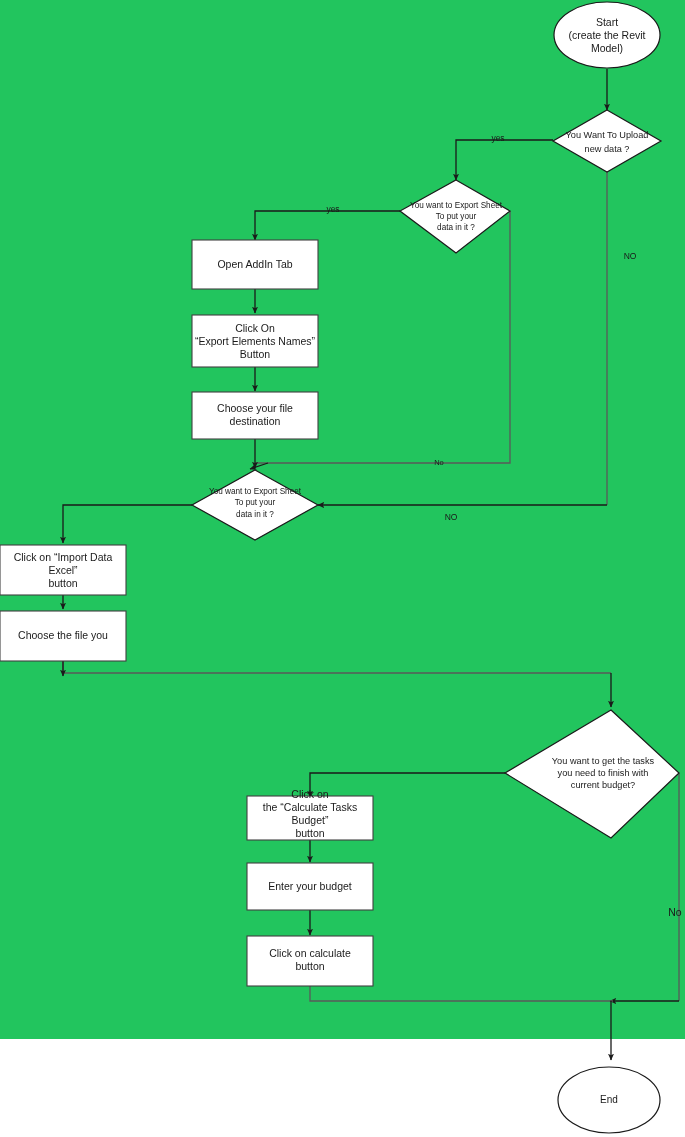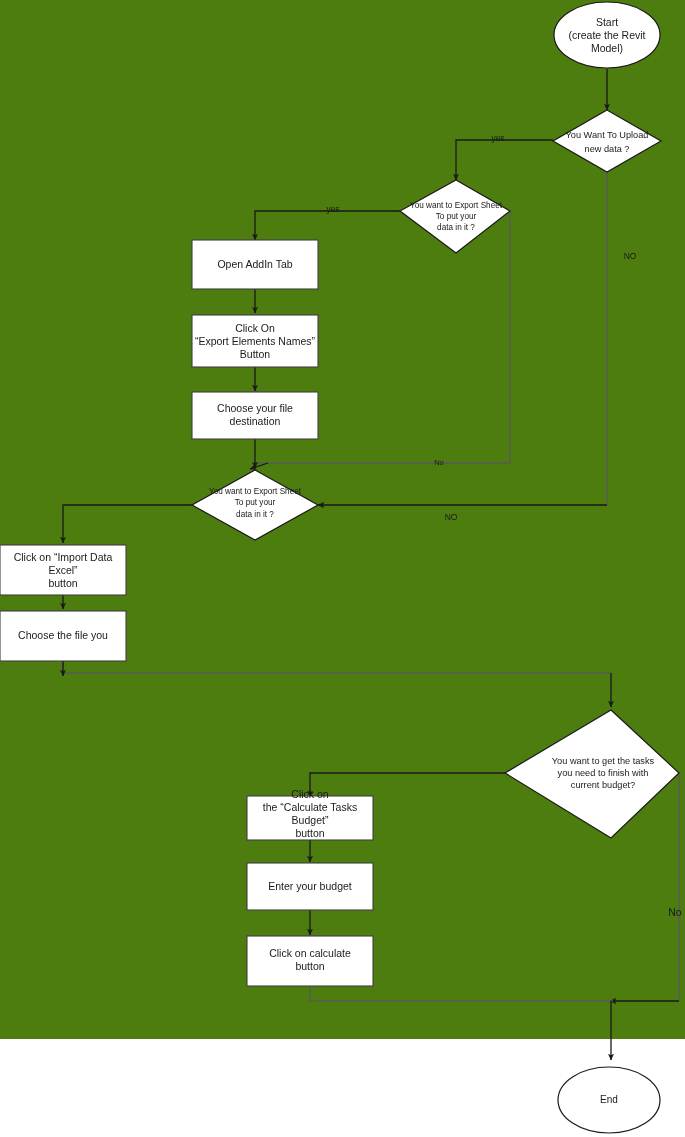--- a/index.html
+++ b/index.html
@@ -10,21 +10,21 @@
   body {
     width: 685px;
     height: 1137px;
     overflow: hidden;
     font-family: "Liberation Sans", sans-serif;
   }
   #flow-root {
     position: relative;
     width: 685px;
     height: 1039px;
-    background: #4d7c0f;
+    background: #22c55e;
   }
   svg.flow {
     display: block;
     width: 685px;
     height: 1137px;
   }
   .node-shape {
     stroke: #404040;
     stroke-width: 1.1;
   }

